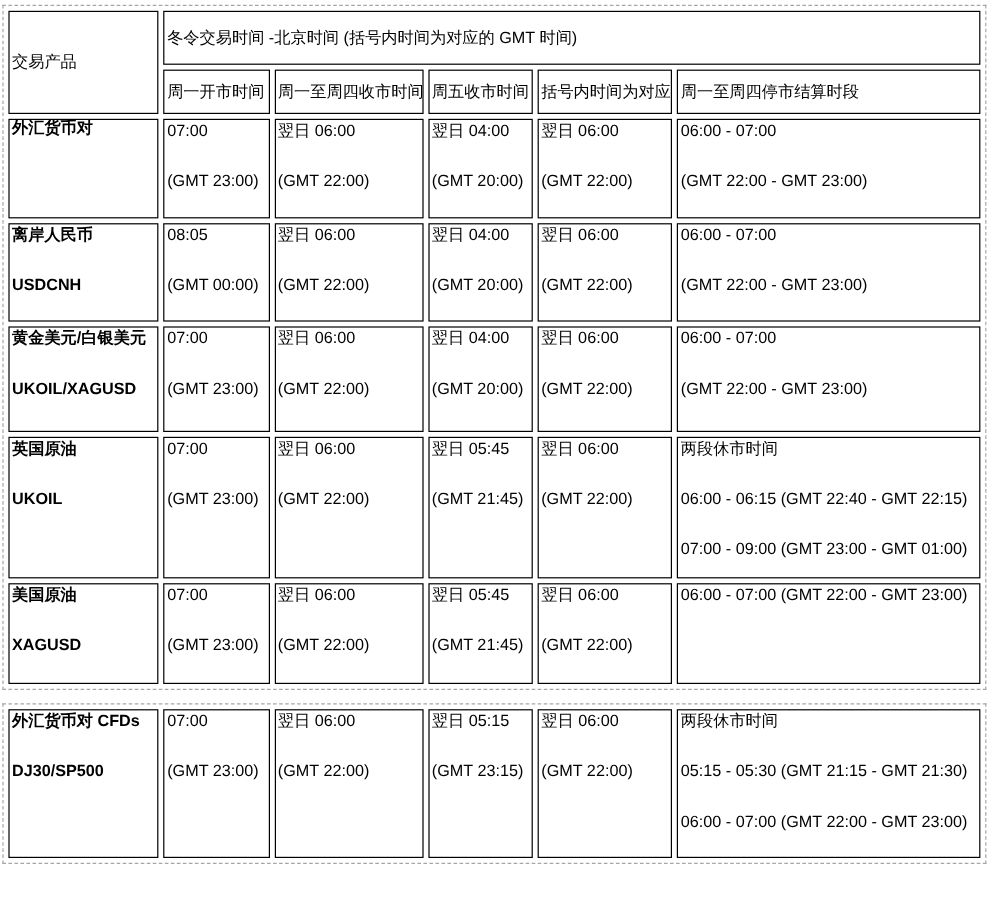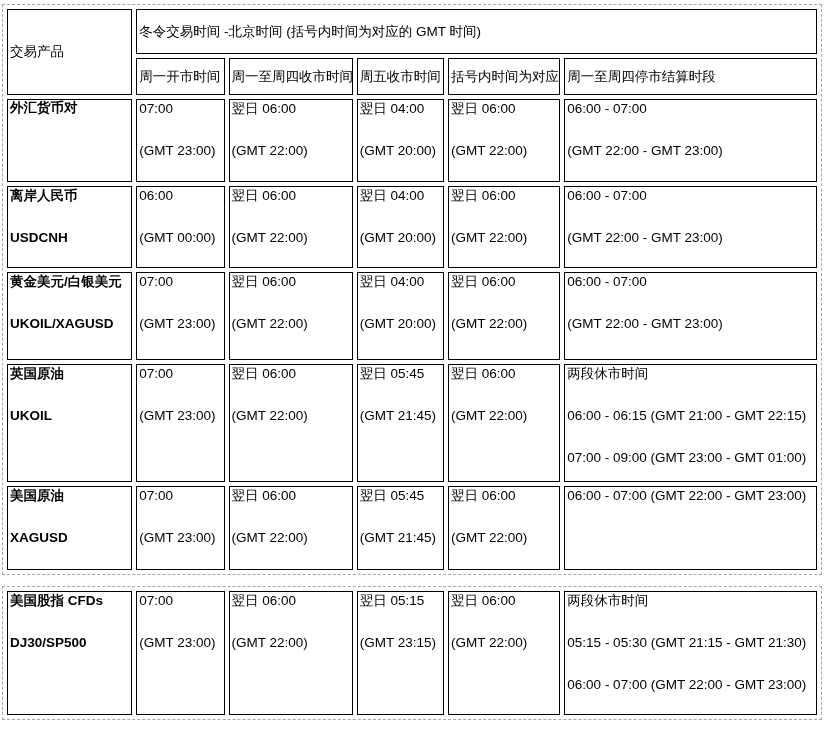--- a/index.html
+++ b/index.html
@@ -147,21 +147,21 @@
           </tr>
           <tr>
             <td class="cell product" style="height: 82px;">
               <div class="cell-inner">
                 <div class="line">离岸人民币</div>
                 <div class="line">USDCNH</div>
               </div>
             </td>
             <td class="cell" style="height: 82px;">
               <div class="cell-inner">
-                <div class="line">06:00</div>
+                <div class="line">08:05</div>
                 <div class="line">(GMT 00:00)</div>
               </div>
             </td>
             <td class="cell" style="height: 82px;">
               <div class="cell-inner">
                 <div class="line">翌日 06:00</div>
                 <div class="line">(GMT 22:00)</div>
               </div>
             </td>
             <td class="cell" style="height: 82px;">
@@ -248,21 +248,21 @@
             </td>
             <td class="cell" style="height: 118px;">
               <div class="cell-inner">
                 <div class="line">翌日 06:00</div>
                 <div class="line">(GMT 22:00)</div>
               </div>
             </td>
             <td class="cell" style="height: 118px;">
               <div class="cell-inner">
                 <div class="line">两段休市时间</div>
-                <div class="line">06:00 - 06:15 (GMT 21:00 - GMT 22:15)</div>
+                <div class="line">06:00 - 06:15 (GMT 22:40 - GMT 22:15)</div>
                 <div class="line">07:00 - 09:00 (GMT 23:00 - GMT 01:00)</div>
               </div>
             </td>
           </tr>
           <tr>
             <td class="cell product" style="height: 84px;">
               <div class="cell-inner">
                 <div class="line">美国原油</div>
                 <div class="line">XAGUSD</div>
               </div>
@@ -308,21 +308,21 @@
           <col style="width:88px">
           <col style="width:124px">
         <col style="width:87px">
           <col style="width:112px">
           <col style="width:252px">
       </colgroup>
       <tbody id="table2-body">
           <tr>
             <td class="cell product" style="height: 124px;">
               <div class="cell-inner">
-                <div class="line">美国股指 CFDs</div>
+                <div class="line">外汇货币对 CFDs</div>
                 <div class="line">DJ30/SP500</div>
               </div>
             </td>
             <td class="cell" style="height: 124px;">
               <div class="cell-inner">
                 <div class="line">07:00</div>
                 <div class="line">(GMT 23:00)</div>
               </div>
             </td>
             <td class="cell" style="height: 124px;">

